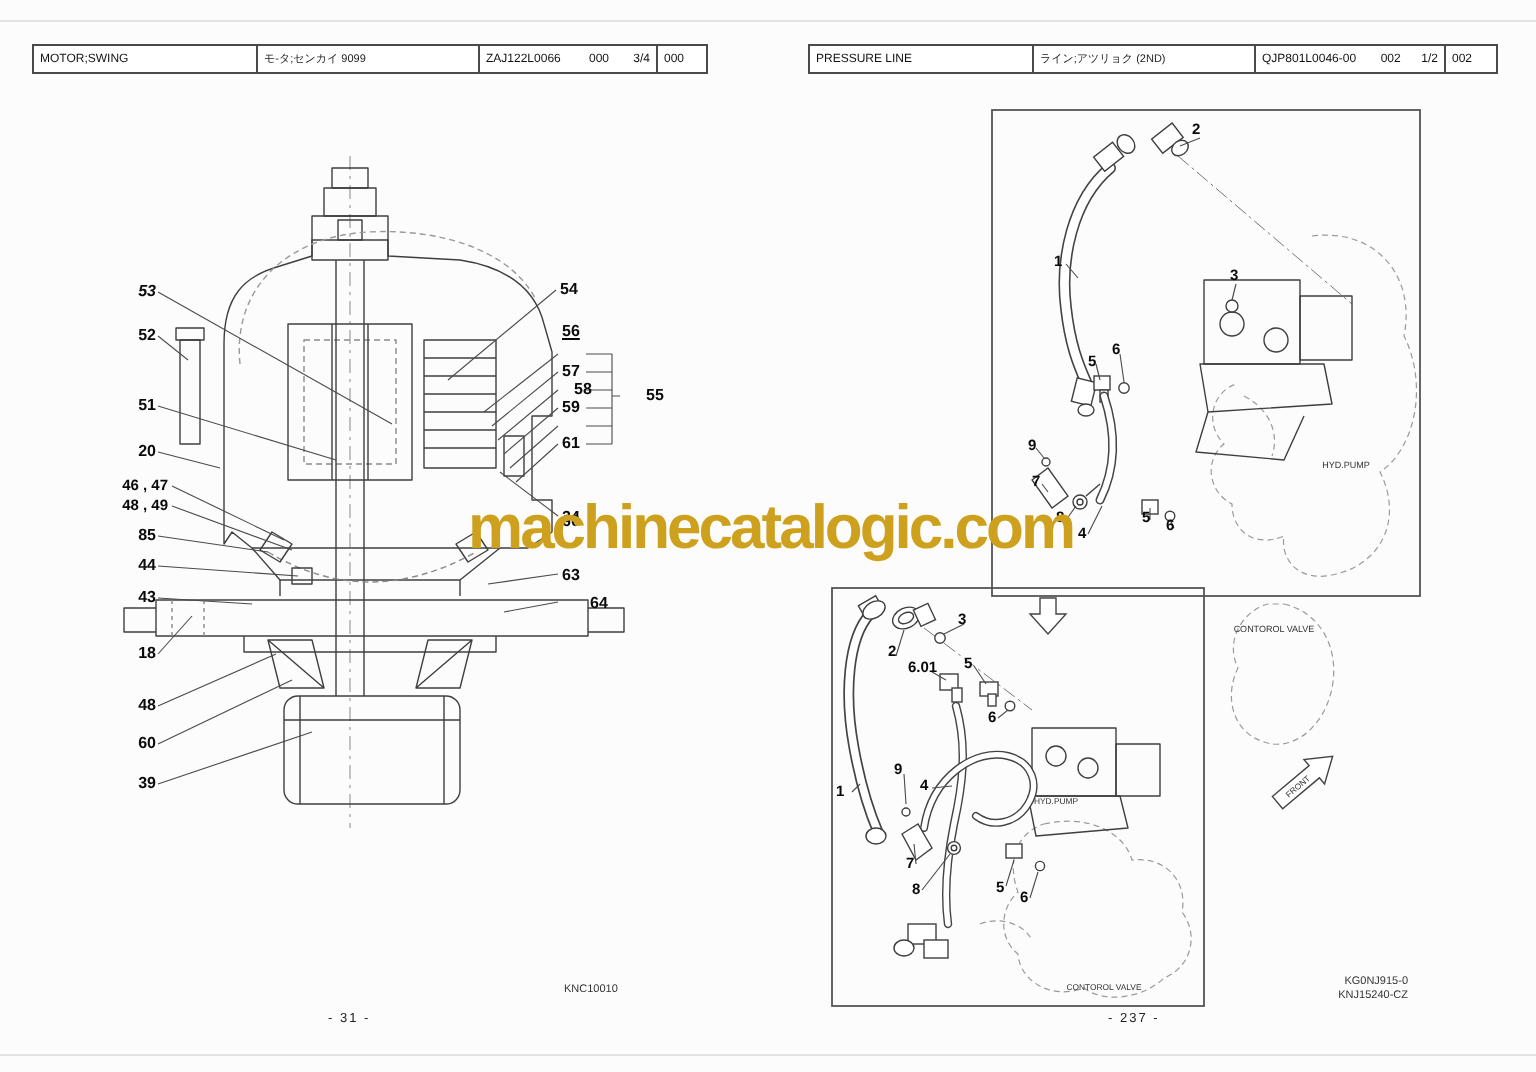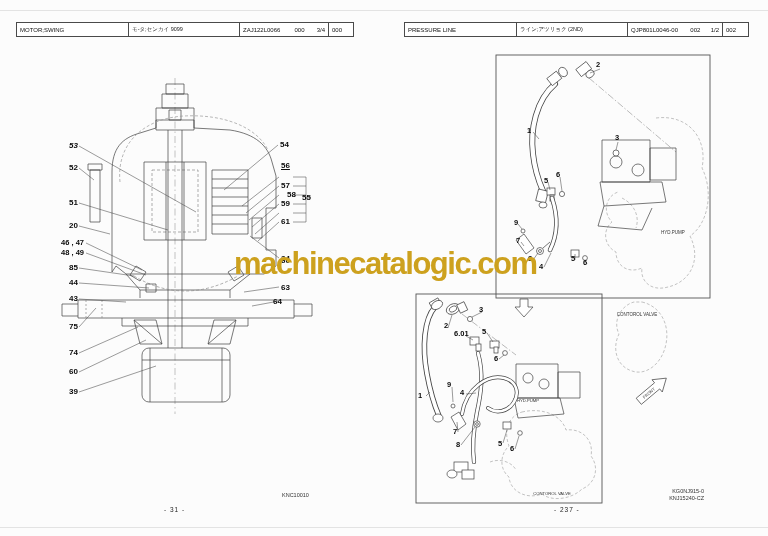--- a/index.html
+++ b/index.html
@@ -132,36 +132,36 @@
 
   <div class="co r" style="left:32px;top:119px;font-style:italic;">53</div>
   <div class="co r" style="left:32px;top:141px;">52</div>
   <div class="co r" style="left:32px;top:176px;">51</div>
   <div class="co r" style="left:32px;top:199px;">20</div>
   <div class="co pair" style="left:26px;top:216px;">46 , 47</div>
   <div class="co pair" style="left:26px;top:226px;">48 , 49</div>
   <div class="co r" style="left:32px;top:241px;">85</div>
   <div class="co r" style="left:32px;top:256px;">44</div>
   <div class="co r" style="left:32px;top:272px;">43</div>
-  <div class="co r" style="left:32px;top:300px;">75</div>
-  <div class="co r" style="left:32px;top:326px;">74</div>
+  <div class="co r" style="left:32px;top:300px;">18</div>
+  <div class="co r" style="left:32px;top:326px;">48</div>
   <div class="co r" style="left:32px;top:345px;">60</div>
   <div class="co r" style="left:32px;top:365px;">39</div>
 
   <div class="co" style="left:264px;top:118px;">54</div>
   <div class="co" style="left:265px;top:139px;text-decoration:underline;">56</div>
   <div class="co" style="left:265px;top:159px;text-align:center;">57</div>
   <div class="co" style="left:271px;top:168px;">58</div>
   <div class="co" style="left:265px;top:177px;">59</div>
   <div class="co" style="left:265px;top:186px;margin-top:48px;">60</div>
   <div class="co" style="left:265px;top:195px;">61</div>
-  <div class="co" style="left:286px;top:171px;">55</div>
+  <div class="co" style="left:307px;top:171px;">55</div>
   <div class="co" style="left:265px;top:232px;">34</div>
   <div class="co" style="left:265px;top:261px;">63</div>
-  <div class="co" style="left:257px;top:275px;">64</div>
+  <div class="co" style="left:279px;top:275px;">64</div>
 
   <div class="figcode" style="left:266px;top:470px;">KNC10010</div>
   <div class="pagenum" style="left:148px;top:484px;">- 31 -</div>
 </div>
 
 <div class="page" style="left:404px;top:22px;width:348px;height:505px;">
 
   <div class="hdr">
     <div class="cell" style="width:113px;">PRESSURE LINE</div>
     <div class="cell jp" style="width:112px;">ライン;アツリョク (2ND)</div>

